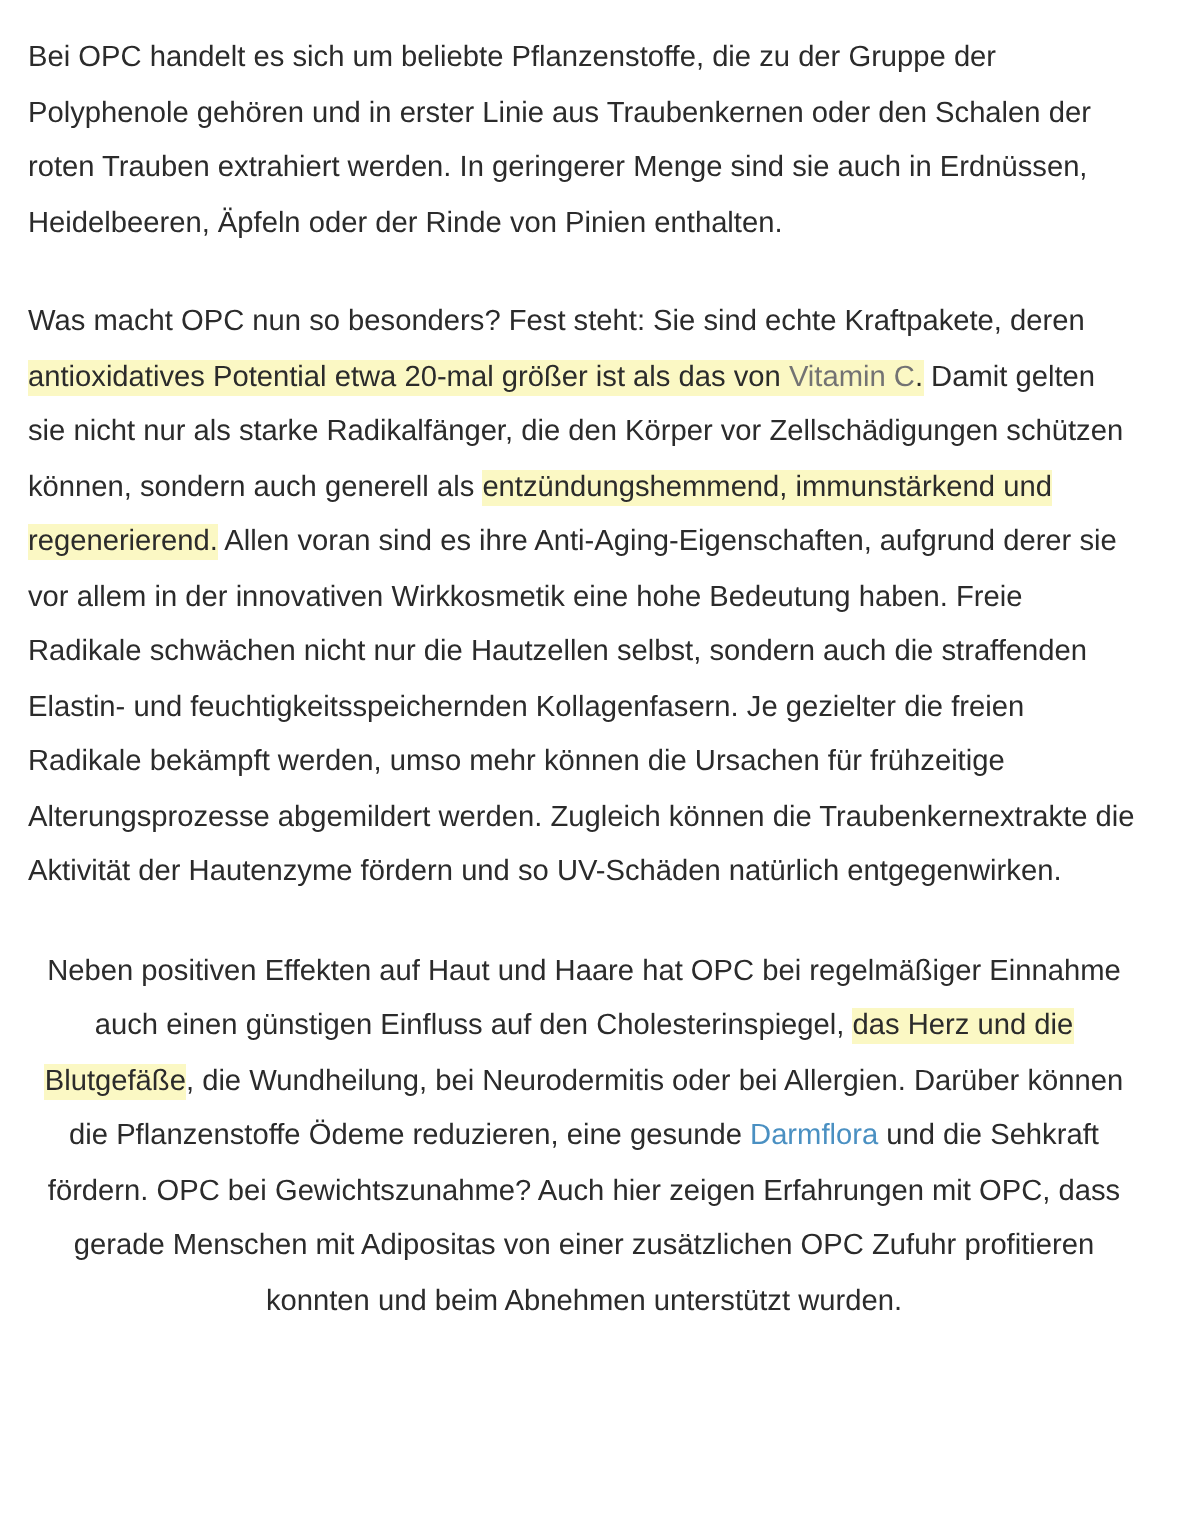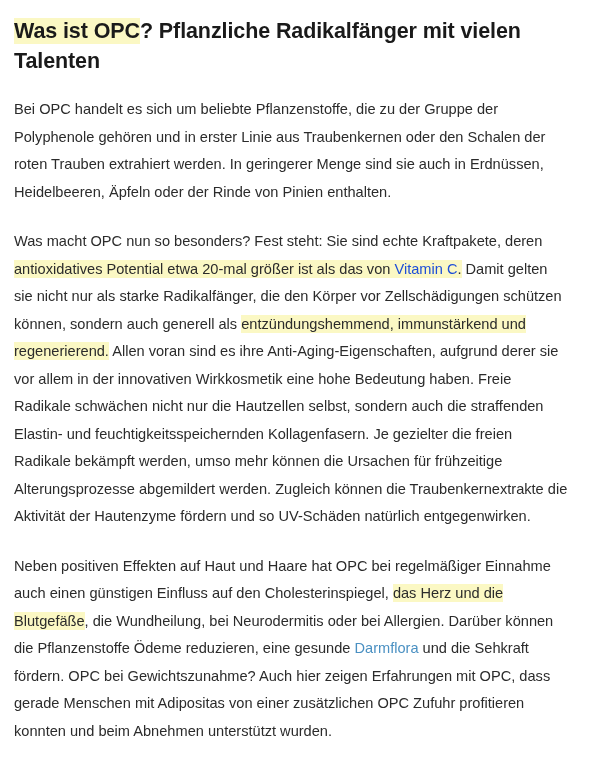--- a/index.html
+++ b/index.html
@@ -26,39 +26,38 @@
     color: #1a1a1a;
     margin: 0 0 20px 0;
     letter-spacing: -0.1px;
   }
   p {
     font-size: 14.6px;
     line-height: 27.5px;
     margin: 0 16px 22px 0;
     color: #2b2b2b;
   }
-  p:last-child { margin-bottom: 0; }
+  p:last-child { margin-bottom: 0; text-align: center; }
   .hl {
     background-color: #fbf8c4;
     padding: 1px 0;
     box-decoration-break: clone;
     -webkit-box-decoration-break: clone;
   }
   a.link {
     color: #4a90c2;
     text-decoration: none;
   }
-  .hl a.link { color: #1d4ed8; }
+  .hl a.link { color: #737373; }
 </style>
 </head>
 <body>
 
 <div id="article">
 
-  <h1><span class="hl">Was ist OPC</span><span>? Pflanzliche Radikalfänger mit vielen Talenten</span></h1>
 
   <p><span>Bei OPC handelt es sich um beliebte Pflanzenstoffe, die zu der Gruppe der Polyphenole gehören und in erster Linie aus Traubenkernen oder den Schalen der roten Trauben extrahiert werden. In geringerer Menge sind sie auch in Erdnüssen, Heidelbeeren, Äpfeln oder der Rinde von Pinien enthalten.</span></p>
 
   <p><span>Was macht OPC nun so besonders? Fest steht: Sie sind echte Kraftpakete, deren </span><span class="hl"><span>antioxidatives Potential etwa 20-mal größer ist als das von </span><a class="link" href="#">Vitamin C</a><span>.</span></span><span> Damit gelten sie nicht nur als starke Radikalfänger, die den Körper vor Zellschädigungen schützen können, sondern auch generell als </span><span class="hl">entzündungshemmend, immunstärkend und regenerierend.</span><span> Allen voran sind es ihre Anti-Aging-Eigenschaften, aufgrund derer sie vor allem in der innovativen Wirkkosmetik eine hohe Bedeutung haben. Freie Radikale schwächen nicht nur die Hautzellen selbst, sondern auch die straffenden Elastin- und feuchtigkeitsspeichernden Kollagenfasern. Je gezielter die freien Radikale bekämpft werden, umso mehr können die Ursachen für frühzeitige Alterungsprozesse abgemildert werden. Zugleich können die Traubenkernextrakte die Aktivität der Hautenzyme fördern und so UV-Schäden natürlich entgegenwirken.</span></p>
 
   <p><span>Neben positiven Effekten auf Haut und Haare hat OPC bei regelmäßiger Einnahme auch einen günstigen Einfluss auf den Cholesterinspiegel, </span><span class="hl">das Herz und die Blutgefäße</span><span>, die Wundheilung, bei Neurodermitis oder bei Allergien. Darüber können die Pflanzenstoffe Ödeme reduzieren, eine gesunde </span><a class="link" href="#">Darmflora</a><span> und die Sehkraft fördern. OPC bei Gewichtszunahme? Auch hier zeigen Erfahrungen mit OPC, dass gerade Menschen mit Adipositas von einer zusätzlichen OPC Zufuhr profitieren konnten und beim Abnehmen unterstützt wurden.</span></p>
 
 </div>
 
 </body></html>

